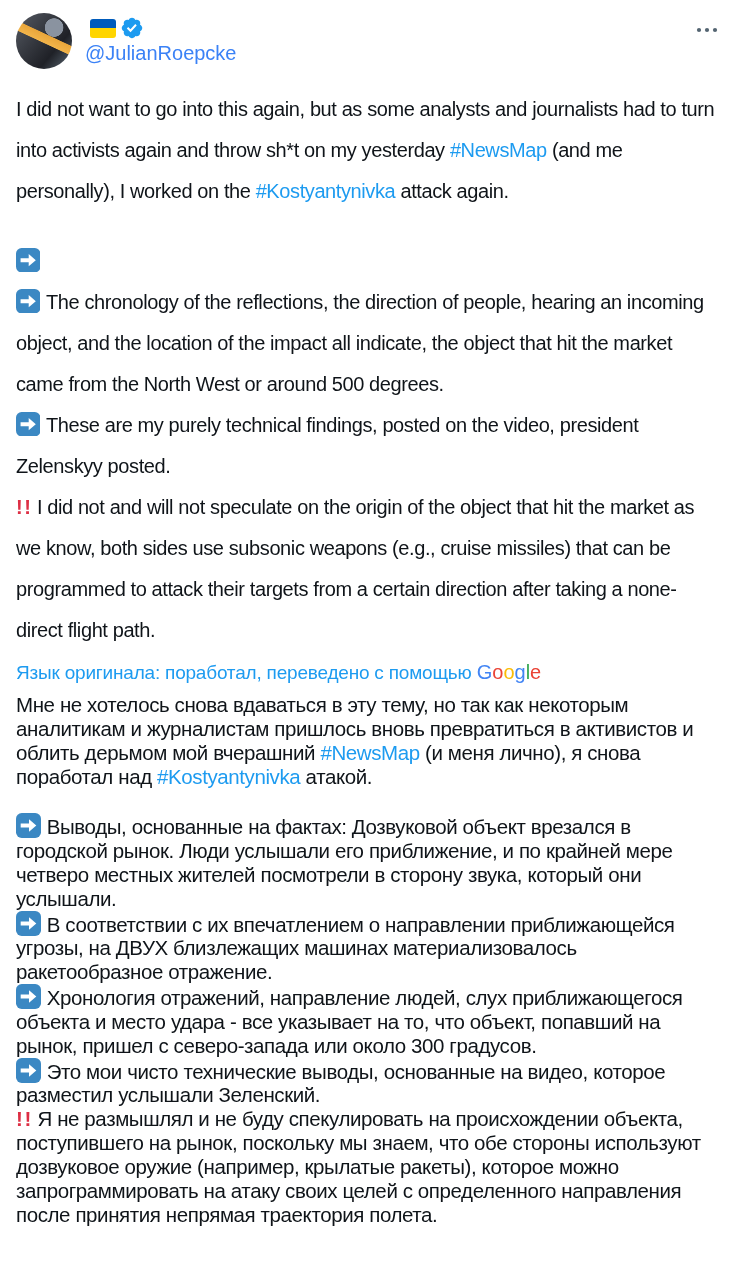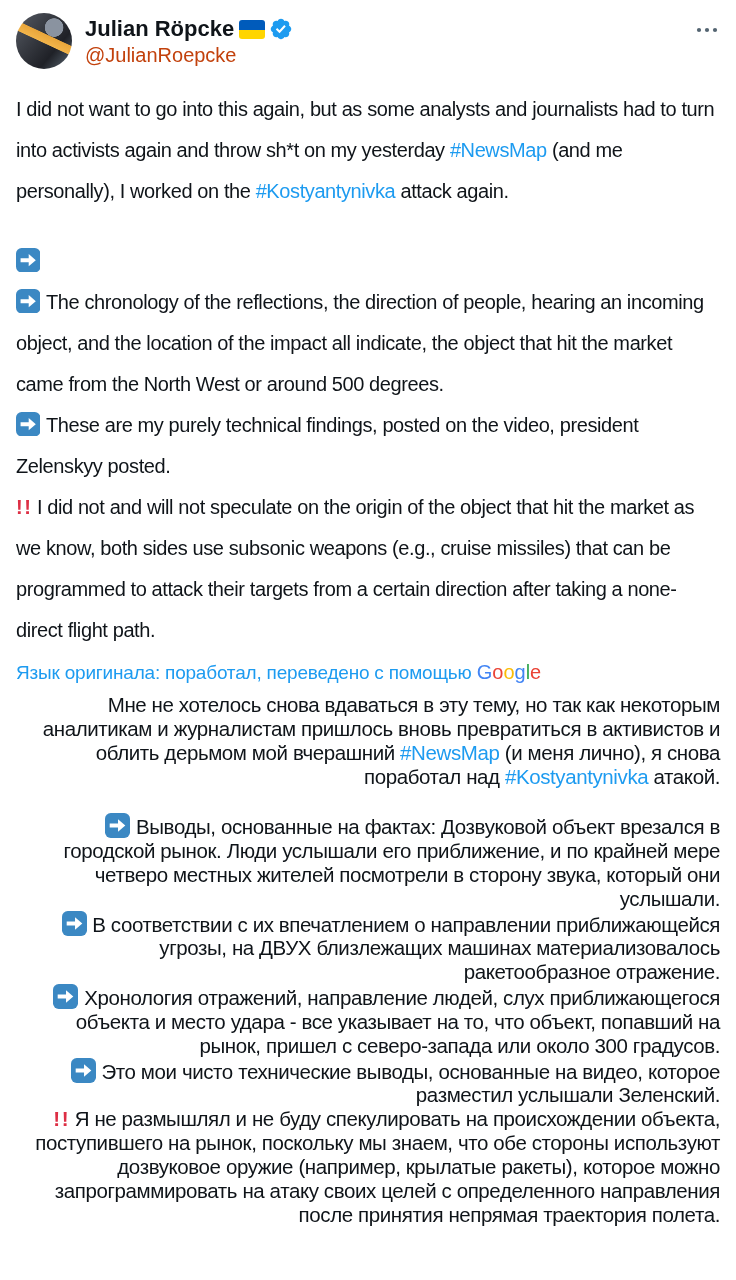--- a/index.html
+++ b/index.html
@@ -21,28 +21,28 @@
       linear-gradient(130deg, #565b64 0%, #34373e 42%, #1f2127 68%, #5d6a76 100%);
   }
   .hdr-id { margin-left:13px; flex:1 1 auto; min-width:0; padding-top:3px; }
   .name-row { display:flex; align-items:center; }
   .name { font-weight:700; font-size:22px; line-height:26px; color:#0F1419; cursor:pointer; }
   .flag {
     display:inline-block; width:26px; height:19px; border-radius:3px; margin-left:5px;
     background:linear-gradient(#005BBB 0 50%, #FFD500 50% 100%);
   }
   .badge { width:24px; height:24px; margin-left:4px; flex:0 0 auto; }
-  .handle { color:#c2410c; font-size:20px; line-height:25px; margin-top:1px; cursor:pointer; }
+  .handle { color:#3b82f6; font-size:20px; line-height:25px; margin-top:1px; cursor:pointer; }
   .more { flex:0 0 auto; padding:6px 2px; cursor:pointer; }
 
   
   .body { margin-top:20px; }
   .para { margin:0; word-wrap:break-word; }
   .en { font-size:20px; line-height:41px; letter-spacing:-0.4px; }
-  .ru { font-size:20.5px; line-height:24px; letter-spacing:-0.4px;text-align:right; }
+  .ru { font-size:20.5px; line-height:24px; letter-spacing:-0.4px; }
   .en.gap { margin-bottom:29px; }
   .ru.gap { margin-bottom:24px; }
   .hashtag { color:#1D9BF0; cursor:pointer; text-decoration:none; }
   .emoji-arrow {
     display:inline-block; width:1.22em; height:1.22em;
     vertical-align:-0.22em; margin-right:0.28em;
   }
   .emoji-arrow svg { display:block; width:100%; height:100%; }
   .emoji-bang {
     color:#DD2E44; font-weight:800; letter-spacing:0.08em; margin-right:0.22em;
@@ -57,21 +57,20 @@
 </style>
 </head>
 <body>
 
 <div class="tweet">
 
   <div class="hdr">
     <div class="avatar"></div>
     <div class="hdr-id">
       <div class="name-row">
-        <span class="name">Julian Röpcke</span>
         <span class="flag"></span>
         <svg class="badge" viewBox="0 0 24 24">
           <path fill="#1D9BF0" d="M22.25 12c0-1.43-.88-2.67-2.19-3.34.46-1.39.2-2.9-.81-3.91s-2.52-1.27-3.91-.81c-.66-1.31-1.91-2.19-3.34-2.19s-2.67.88-3.33 2.19c-1.4-.46-2.91-.2-3.92.81s-1.26 2.52-.8 3.91c-1.31.67-2.2 1.91-2.2 3.34s.89 2.67 2.2 3.34c-.46 1.39-.21 2.9.8 3.91s2.52 1.26 3.91.81c.67 1.31 1.91 2.19 3.34 2.19s2.68-.88 3.34-2.19c1.39.45 2.9.2 3.91-.81s1.27-2.52.81-3.91c1.31-.67 2.19-1.91 2.19-3.34zm-11.71 4.2L6.8 12.46l1.41-1.42 2.26 2.26 4.8-5.23 1.47 1.36-6.2 6.77z"></path>
         </svg>
       </div>
       <div class="handle">@JulianRoepcke</div>
     </div>
     <div class="more">
       <svg width="22" height="6" viewBox="0 0 22 6">
         <circle cx="3" cy="3" r="2.1" fill="#536471"></circle>

